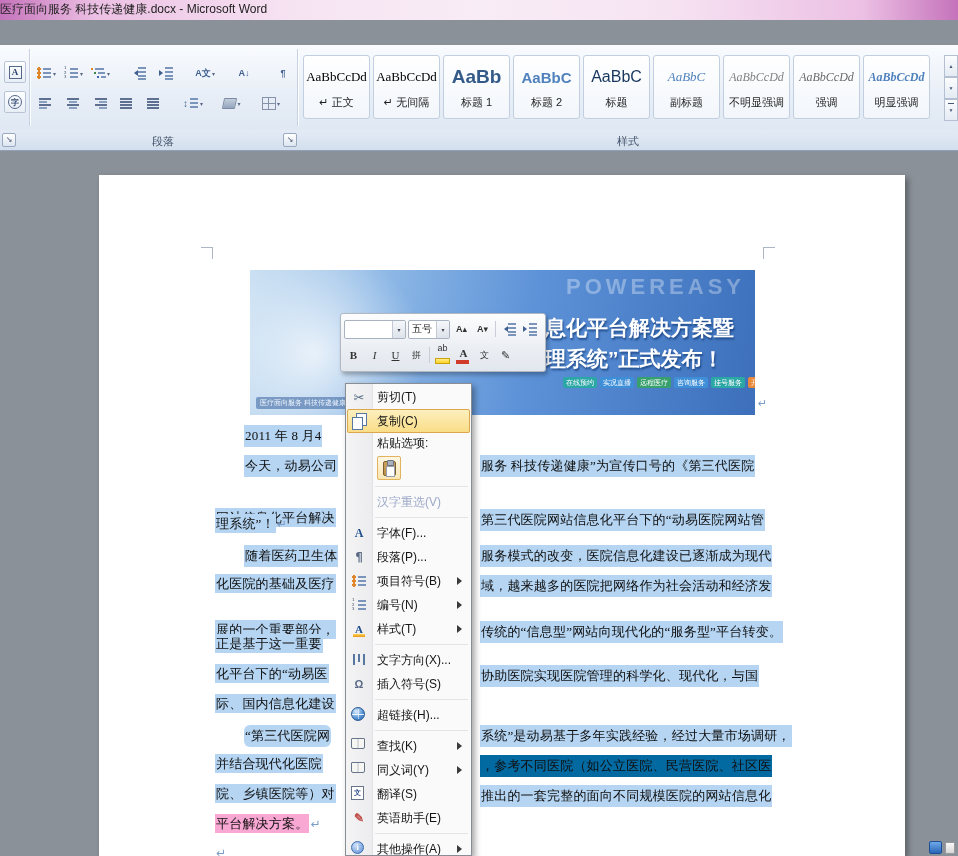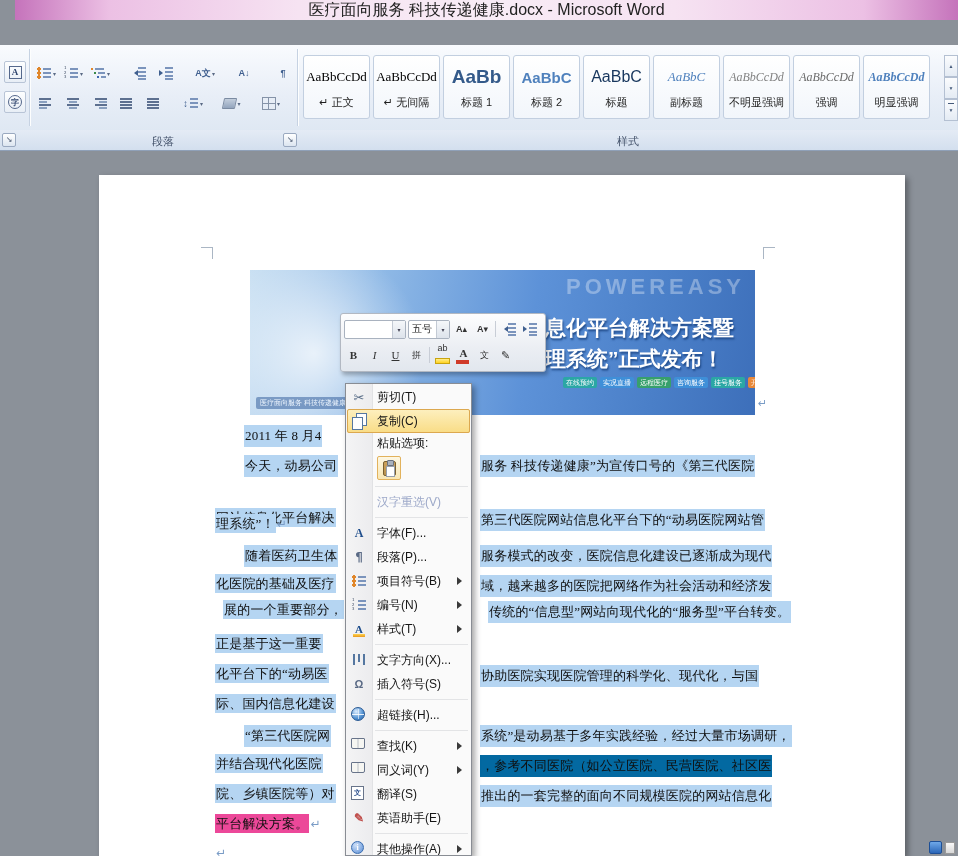--- a/index.html
+++ b/index.html
@@ -3,21 +3,21 @@
 <meta charset="utf-8">
 <style>
   * { margin:0; padding:0; box-sizing:border-box; }
   body { margin:0; background:#555; }
   .screen { position:relative; width:958px; height:856px; overflow:hidden;
             background:#8b9199; font-family:"Liberation Sans","DejaVu Sans",sans-serif; }
 
   
   .titlebar { position:absolute; top:0; left:0; right:0; height:20px;
     background:linear-gradient(90deg,#c573bb,#ecc0e4 10%,#f6e3f2 30%,#f8ecf6 50%,#f6e3f2 70%,#ecc0e4 90%,#c573bb);
-    font-size:16px; color:#222; text-align:center; line-height:19px;margin-left:15px; }
+    font-size:12px; color:#222; text-align:left; line-height:19px; }
 
   
   .tabrow { position:absolute; top:20px; left:0; right:0; height:25px;
     background:linear-gradient(#f5f2f7,#ebe8f0); border-bottom:1px solid #d8d4de;margin-top:40px; }
   .tab-view { position:absolute; left:6px; top:3px; padding:2px 12px 3px; font-size:12px; color:#333; }
 
   
   .ribbon { position:absolute; top:45px; left:0; right:0; height:85px;
     background:linear-gradient(#f9fbfe,#e8eef7 60%,#dfe8f3); }
   .vsep { position:absolute; top:4px; bottom:4px; width:1px; background:#c6d2e2; box-shadow:1px 0 0 #fdfefe; }
@@ -360,28 +360,28 @@
     </div>
     <span class="banner-pilcrow">↵</span>
 
     <div id="doc-lines">
         <div class="dline" style="top: 250px;"><span class="dl-left ind" style="background: rgb(181, 213, 242);">2011 年 8 月4</span></div>
         <div class="dline" style="top: 280px;"><span class="dl-left ind" style="background: rgb(181, 213, 242);">今天，动易公司</span><span class="dl-right" style="background: rgb(181, 213, 242);">服务 科技传递健康”为宣传口号的《第三代医院</span></div>
         <div class="dline" style="top: 310px; margin-top: 24px;"><span class="dl-left" style="background: rgb(181, 213, 242);">网站信息化平台解决</span><span class="dl-right" style="background: rgb(181, 213, 242);">第三代医院网站信息化平台下的“动易医院网站管</span></div>
         <div class="dline" style="top: 340px;"><span class="dl-left" style="background: rgb(181, 213, 242);">理系统”！</span><span class="pmark">↵</span></div>
         <div class="dline" style="top: 370px;"><span class="dl-left ind" style="background: rgb(181, 213, 242);">随着医药卫生体</span><span class="dl-right" style="background: rgb(181, 213, 242);">服务模式的改变，医院信息化建设已逐渐成为现代</span></div>
         <div class="dline" style="top: 400px;"><span class="dl-left" style="background: rgb(181, 213, 242);">化医院的基础及医疗</span><span class="dl-right" style="background: rgb(181, 213, 242);">域，越来越多的医院把网络作为社会活动和经济发</span></div>
-        <div class="dline" style="top: 426px; margin-left: 8px;"><span class="dl-left" style="background: rgb(181, 213, 242);">展的一个重要部分，</span><span class="dl-right" style="background: rgb(181, 213, 242);">传统的“信息型”网站向现代化的“服务型”平台转变。</span></div>
+        <div class="dline" style="top: 446px;"><span class="dl-left" style="background: rgb(181, 213, 242);">展的一个重要部分，</span><span class="dl-right" style="background: rgb(181, 213, 242);">传统的“信息型”网站向现代化的“服务型”平台转变。</span></div>
         <div class="dline" style="top: 460px;"><span class="dl-left" style="background: rgb(181, 213, 242);">正是基于这一重要</span></div>
         <div class="dline" style="top: 490px;"><span class="dl-left" style="background: rgb(181, 213, 242);">化平台下的“动易医</span><span class="dl-right" style="background: rgb(181, 213, 242);">协助医院实现医院管理的科学化、现代化，与国</span></div>
         <div class="dline" style="top: 520px;"><span class="dl-left" style="background: rgb(181, 213, 242);">际、国内信息化建设</span></div>
-        <div class="dline" style="top: 550px;"><span class="dl-left ind" style="background: rgb(181, 213, 242);">“第三代医院网</span><span class="dl-right" style="background: rgb(181, 213, 242);">系统”是动易基于多年实践经验，经过大量市场调研，</span></div>
+        <div class="dline" style="top: 550px;"><span class="dl-left ind" style="background: rgb(181, 213, 242); border-radius: 6px;">“第三代医院网</span><span class="dl-right" style="background: rgb(181, 213, 242);">系统”是动易基于多年实践经验，经过大量市场调研，</span></div>
         <div class="dline" style="top: 580px;"><span class="dl-left" style="background: rgb(181, 213, 242);">并结合现代化医院</span><span class="dl-right" style="background: #0369a1;">，参考不同医院（如公立医院、民营医院、社区医</span></div>
         <div class="dline" style="top: 610px;"><span class="dl-left" style="background: rgb(181, 213, 242);">院、乡镇医院等）对</span><span class="dl-right" style="background: rgb(181, 213, 242);">推出的一套完整的面向不同规模医院的网站信息化</span></div>
-        <div class="dline" style="top: 640px;"><span class="dl-left" style="background: #ec4899;">平台解决方案。</span><span class="pmark">↵</span></div>
+        <div class="dline" style="top: 640px;"><span class="dl-left" style="background: #f9a8d4;">平台解决方案。</span><span class="pmark">↵</span></div>
         <div class="dline" style="top: 670px;"><span class="pmark">↵</span></div>
       </div>
   </div>
 
   <div class="minibar">
     <div class="mb-row">
       <span class="mb-combo mb-font">
         <span></span>
         <span class="mb-dd">▾</span>
       </span>

